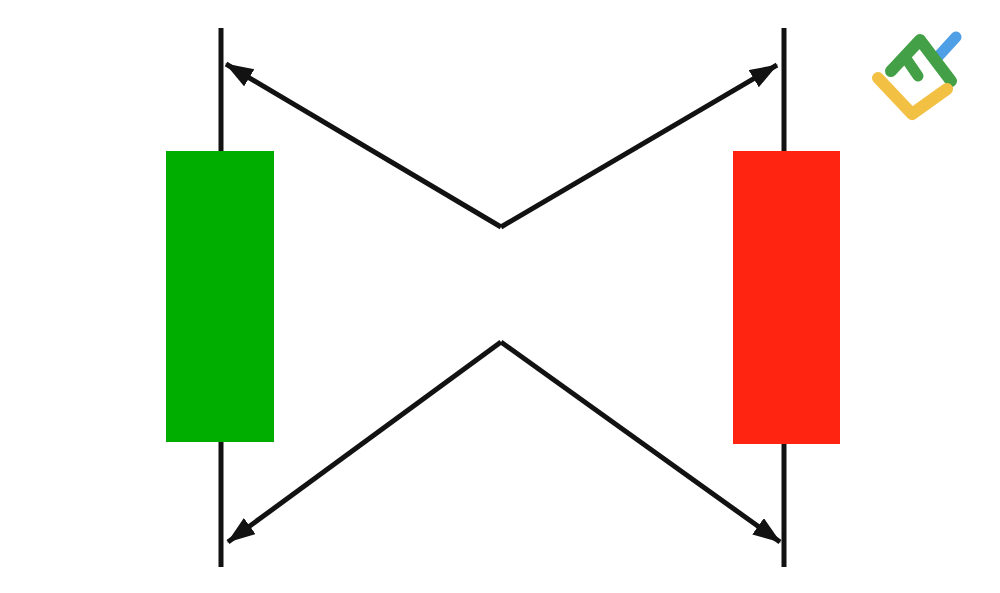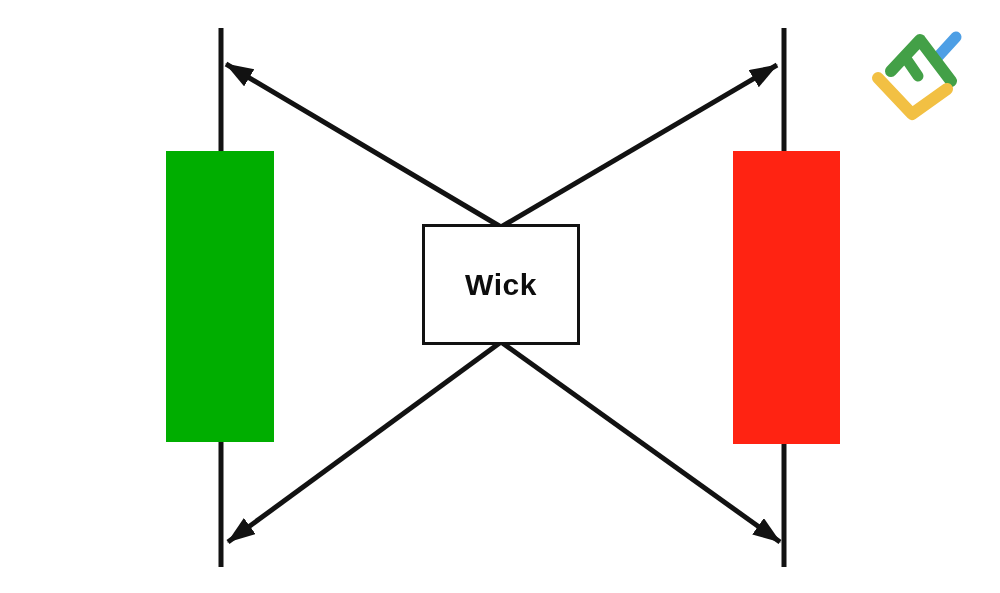--- a/index.html
+++ b/index.html
@@ -62,23 +62,20 @@
 
     <line x1="784" y1="28" x2="784" y2="567" stroke-width="5" stroke="#121212"></line>
     <rect x="733" y="151" width="107" height="293" fill="#FF2312"></rect>
 
     <line x1="501" y1="227" x2="226" y2="64" stroke-width="5" marker-end="url(#ah)" stroke="#121212"></line>
     <line x1="501" y1="227" x2="777" y2="65" stroke-width="5" marker-end="url(#ah)" stroke="#121212"></line>
     <line x1="501" y1="342" x2="228" y2="542" stroke-width="5" marker-end="url(#ah)" stroke="#121212"></line>
     <line x1="501" y1="342" x2="780" y2="542" stroke-width="5" marker-end="url(#ah)" stroke="#121212"></line>
   </svg>
 
-  <div class="wick-box">
-    <span>Wick</span>
-  </div>
 
   <svg class="brand-logo" width="115" height="112" viewBox="860 20 115 112">
 
     <line x1="935" y1="60" x2="956" y2="37" stroke-width="11" stroke-linecap="round" stroke="#4E9FE5"></line>
 
     <path d="M891,71 L920,40 L951,81" fill="none" stroke-width="12" stroke-linecap="round" stroke-linejoin="round" stroke="#43A047"></path>
 
     <line x1="905" y1="57" x2="918" y2="76" stroke-width="11" stroke-linecap="round" stroke="#43A047"></line>
 
     <path d="M878,78 L912,114 L947,89" fill="none" stroke-width="12" stroke-linecap="round" stroke-linejoin="round" stroke="#F2C043"></path>

